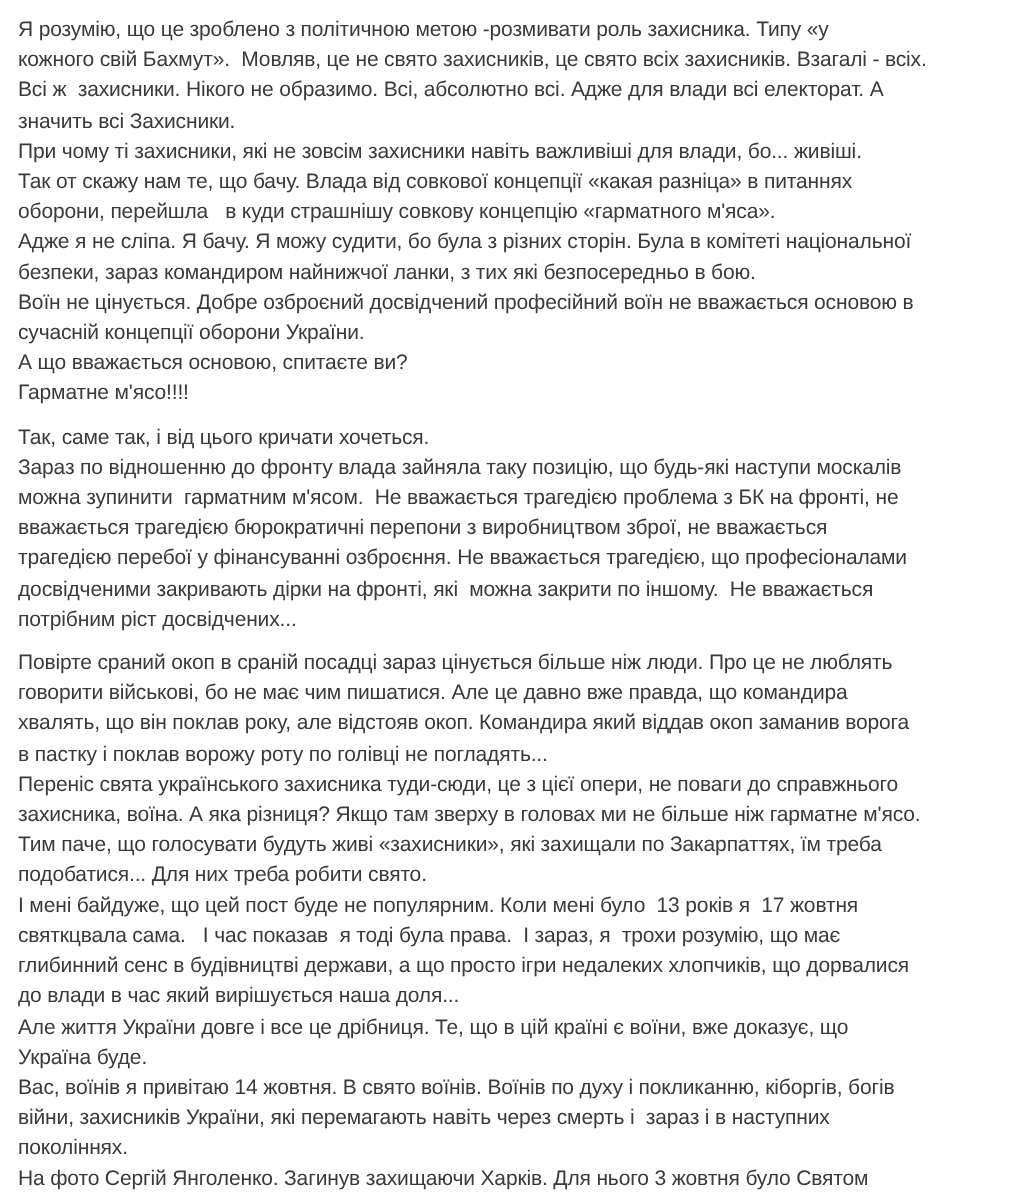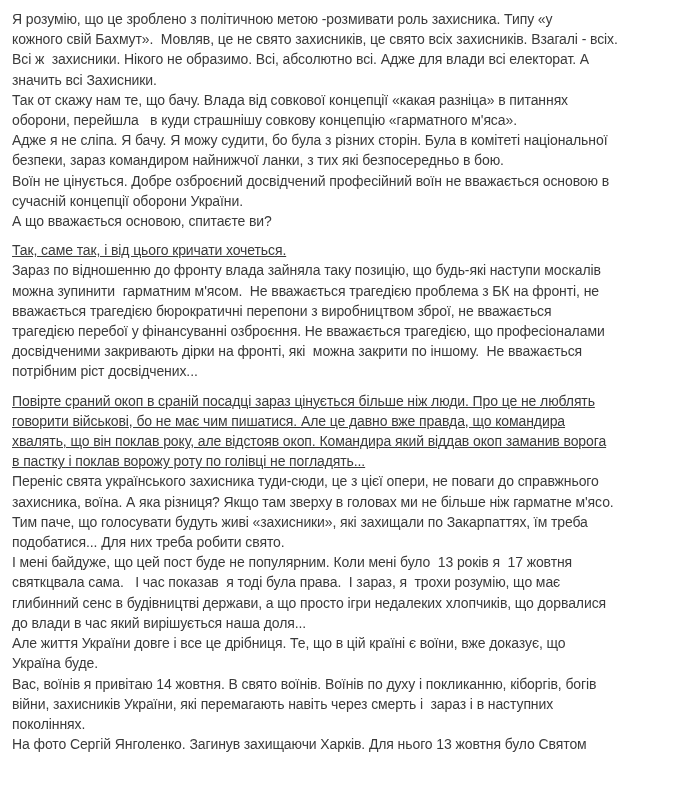--- a/index.html
+++ b/index.html
@@ -17,37 +17,39 @@
     font-size: 14px;
     line-height: 20.2px;
     letter-spacing: -0.1px;
     color: #3a3a3a;
   }
   .post p {
     margin: 0;
     white-space: pre-wrap;
     overflow-wrap: break-word;
   }
-  .post p.pgap { margin-top: 9px; text-decoration: underline; }
+  .post p.pgap { margin-top: 9px; }
 </style>
 </head>
 <body>
 
 <div class="post">
   <p>Я розумію, що це зроблено з політичною метою -розмивати роль захисника. Типу «у
 кожного свій Бахмут».  Мовляв, це не свято захисників, це свято всіх захисників. Взагалі - всіх.
 Всі ж  захисники. Нікого не образимо. Всі, абсолютно всі. Адже для влади всі електорат. А
 значить всі Захисники.</p>
+  <p>При чому ті захисники, які не зовсім захисники навіть важливіші для влади, бо... живіші.</p>
   <p>Так от скажу нам те, що бачу. Влада від совкової концепції «какая разніца» в питаннях
 оборони, перейшла   в куди страшнішу совкову концепцію «гарматного м'яса».</p>
   <p>Адже я не сліпа. Я бачу. Я можу судити, бо була з різних сторін. Була в комітеті національної
 безпеки, зараз командиром найнижчої ланки, з тих які безпосередньо в бою.</p>
   <p>Воїн не цінується. Добре озброєний досвідчений професійний воїн не вважається основою в
 сучасній концепції оборони України.</p>
   <p>А що вважається основою, спитаєте ви?</p>
+  <p>Гарматне м'ясо!!!!</p>
   <p class="pgap">Так, саме так, і від цього кричати хочеться.</p>
   <p>Зараз по відношенню до фронту влада зайняла таку позицію, що будь-які наступи москалів
 можна зупинити  гарматним м'ясом.  Не вважається трагедією проблема з БК на фронті, не
 вважається трагедією бюрократичні перепони з виробництвом зброї, не вважається
 трагедією перебої у фінансуванні озброєння. Не вважається трагедією, що професіоналами
 досвідченими закривають дірки на фронті, які  можна закрити по іншому.  Не вважається
 потрібним ріст досвідчених...</p>
   <p class="pgap">Повірте сраний окоп в сраній посадці зараз цінується більше ніж люди. Про це не люблять
 говорити військові, бо не має чим пишатися. Але це давно вже правда, що командира
 хвалять, що він поклав року, але відстояв окоп. Командира який віддав окоп заманив ворога
@@ -58,14 +60,14 @@
 подобатися... Для них треба робити свято.</p>
   <p>І мені байдуже, що цей пост буде не популярним. Коли мені було  13 років я  17 жовтня
 святкцвала сама.   І час показав  я тоді була права.  І зараз, я  трохи розумію, що має
 глибинний сенс в будівництві держави, а що просто ігри недалеких хлопчиків, що дорвалися
 до влади в час який вирішується наша доля...</p>
   <p>Але життя України довге і все це дрібниця. Те, що в цій країні є воїни, вже доказує, що
 Україна буде.</p>
   <p>Вас, воїнів я привітаю 14 жовтня. В свято воїнів. Воїнів по духу і покликанню, кіборгів, богів
 війни, захисників України, які перемагають навіть через смерть і  зараз і в наступних
 поколіннях.</p>
-  <p>На фото Сергій Янголенко. Загинув захищаючи Харків. Для нього 13 жовтня було Святом</p>
+  <p>На фото Сергій Янголенко. Загинув захищаючи Харків. Для нього 3 жовтня було Святом</p>
 </div>
 
 </body></html>

